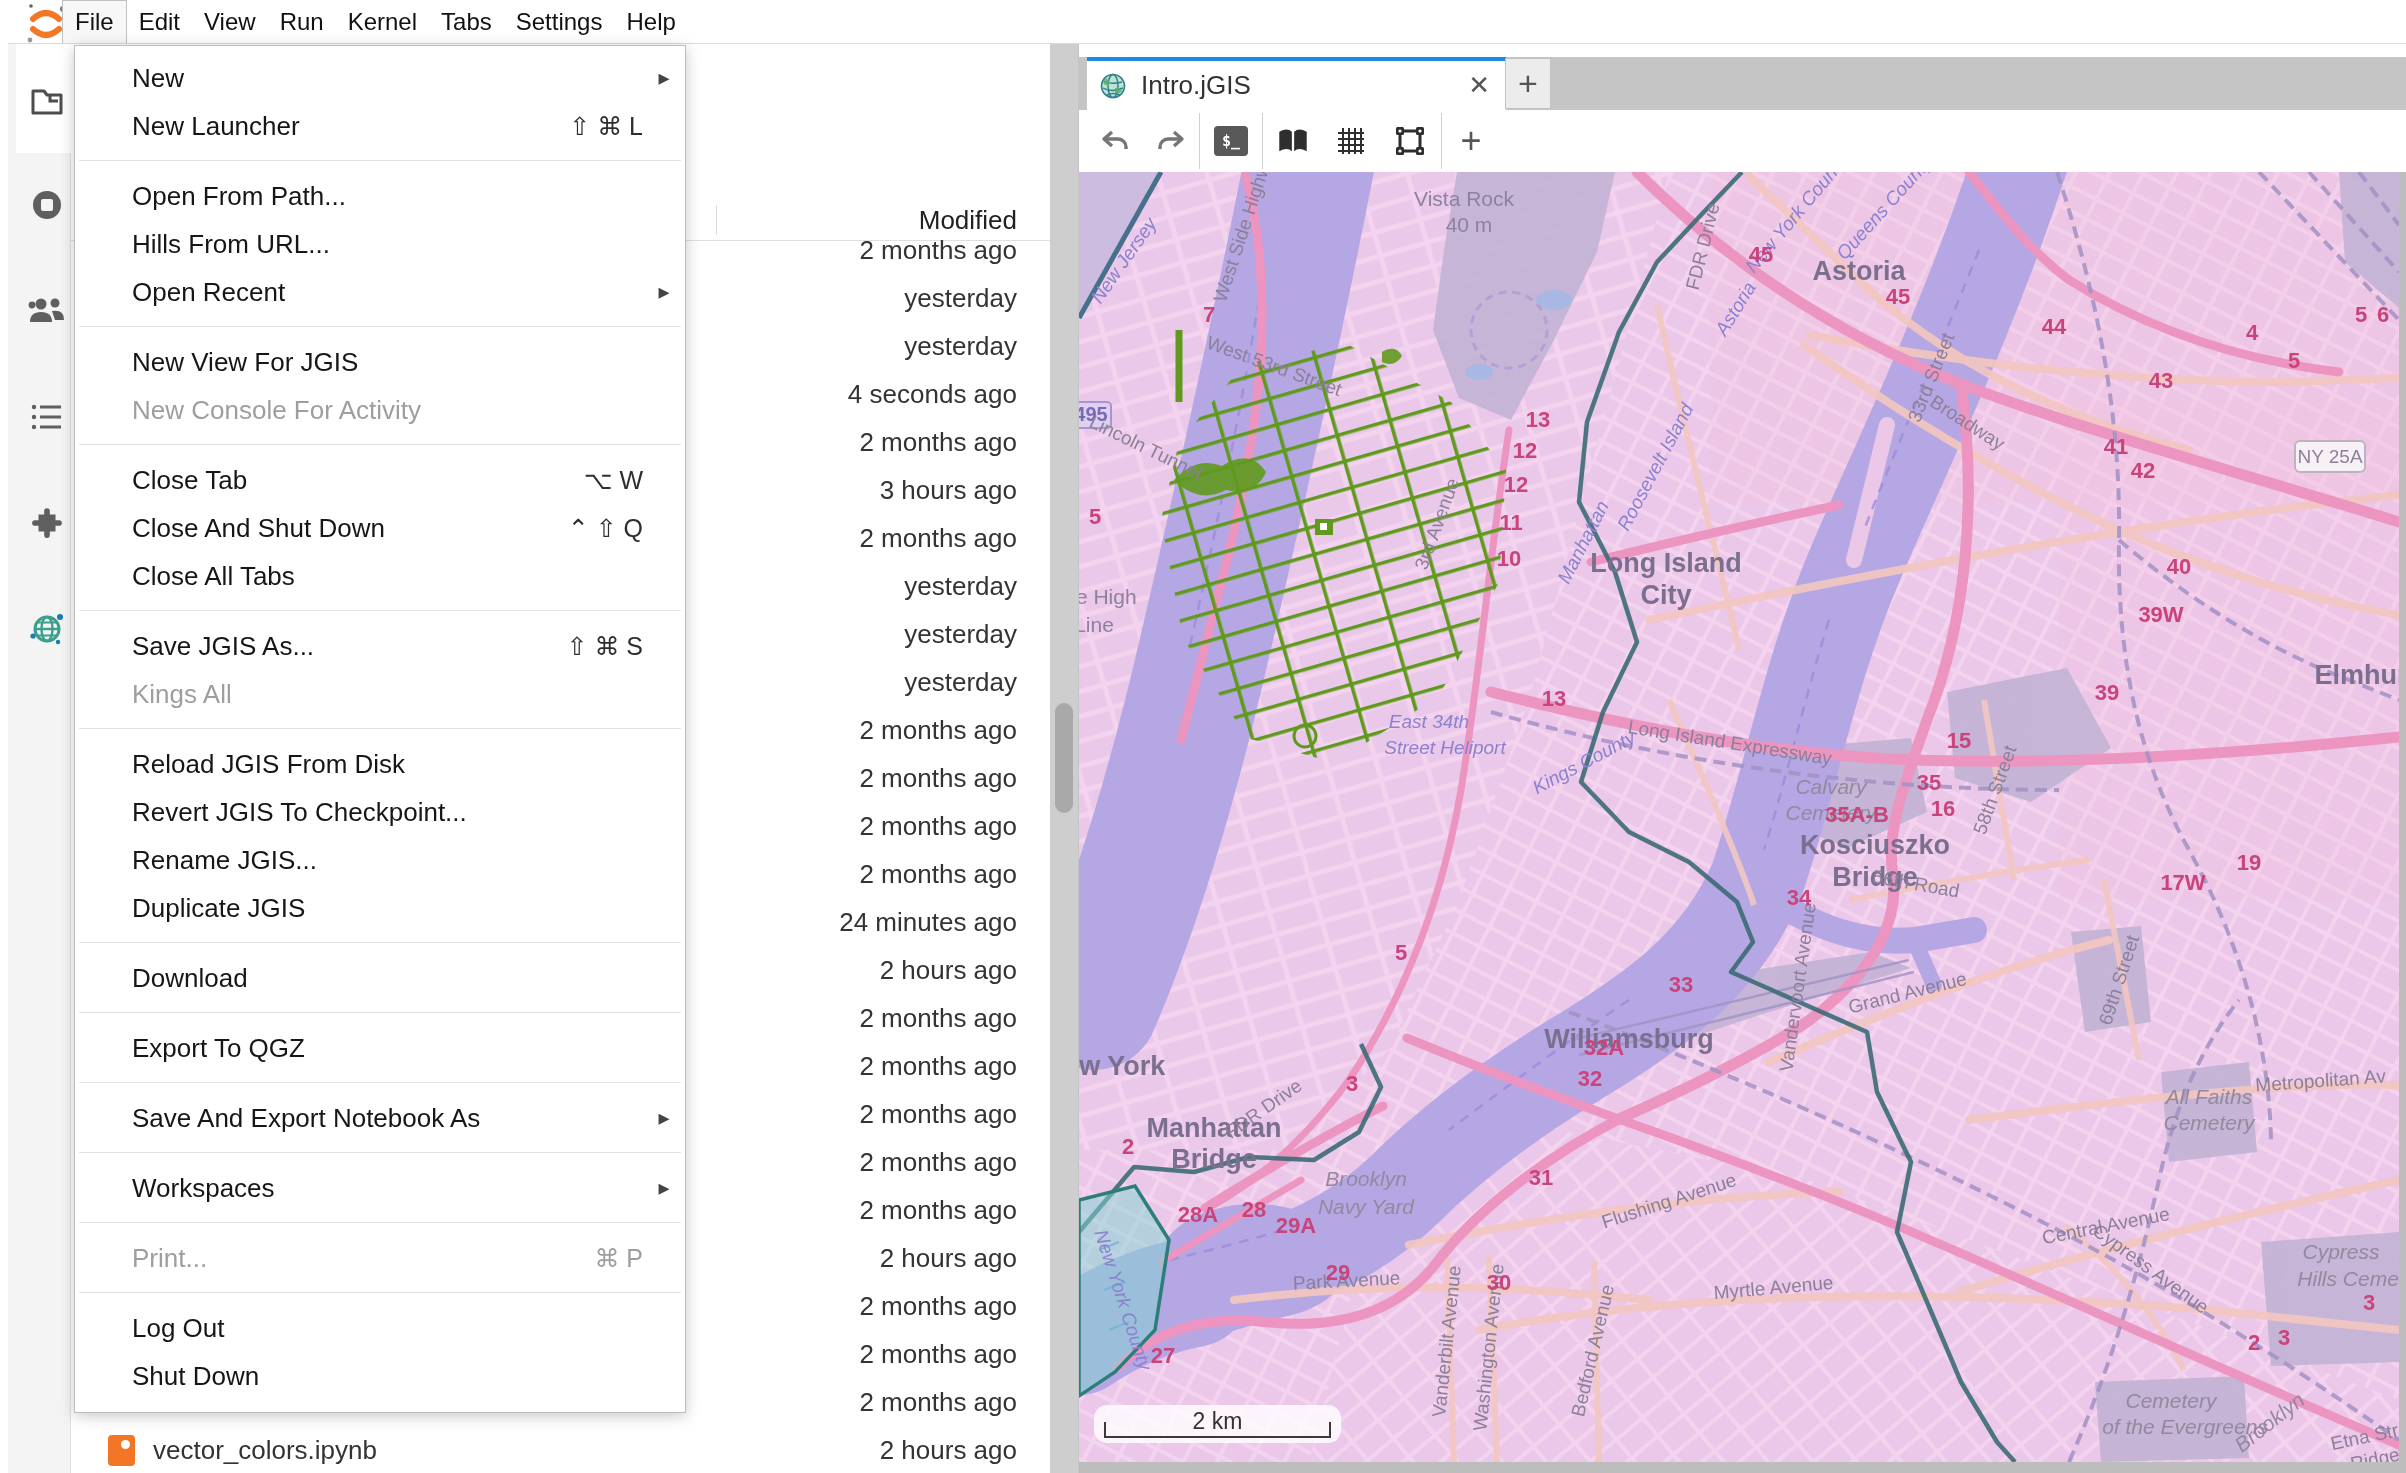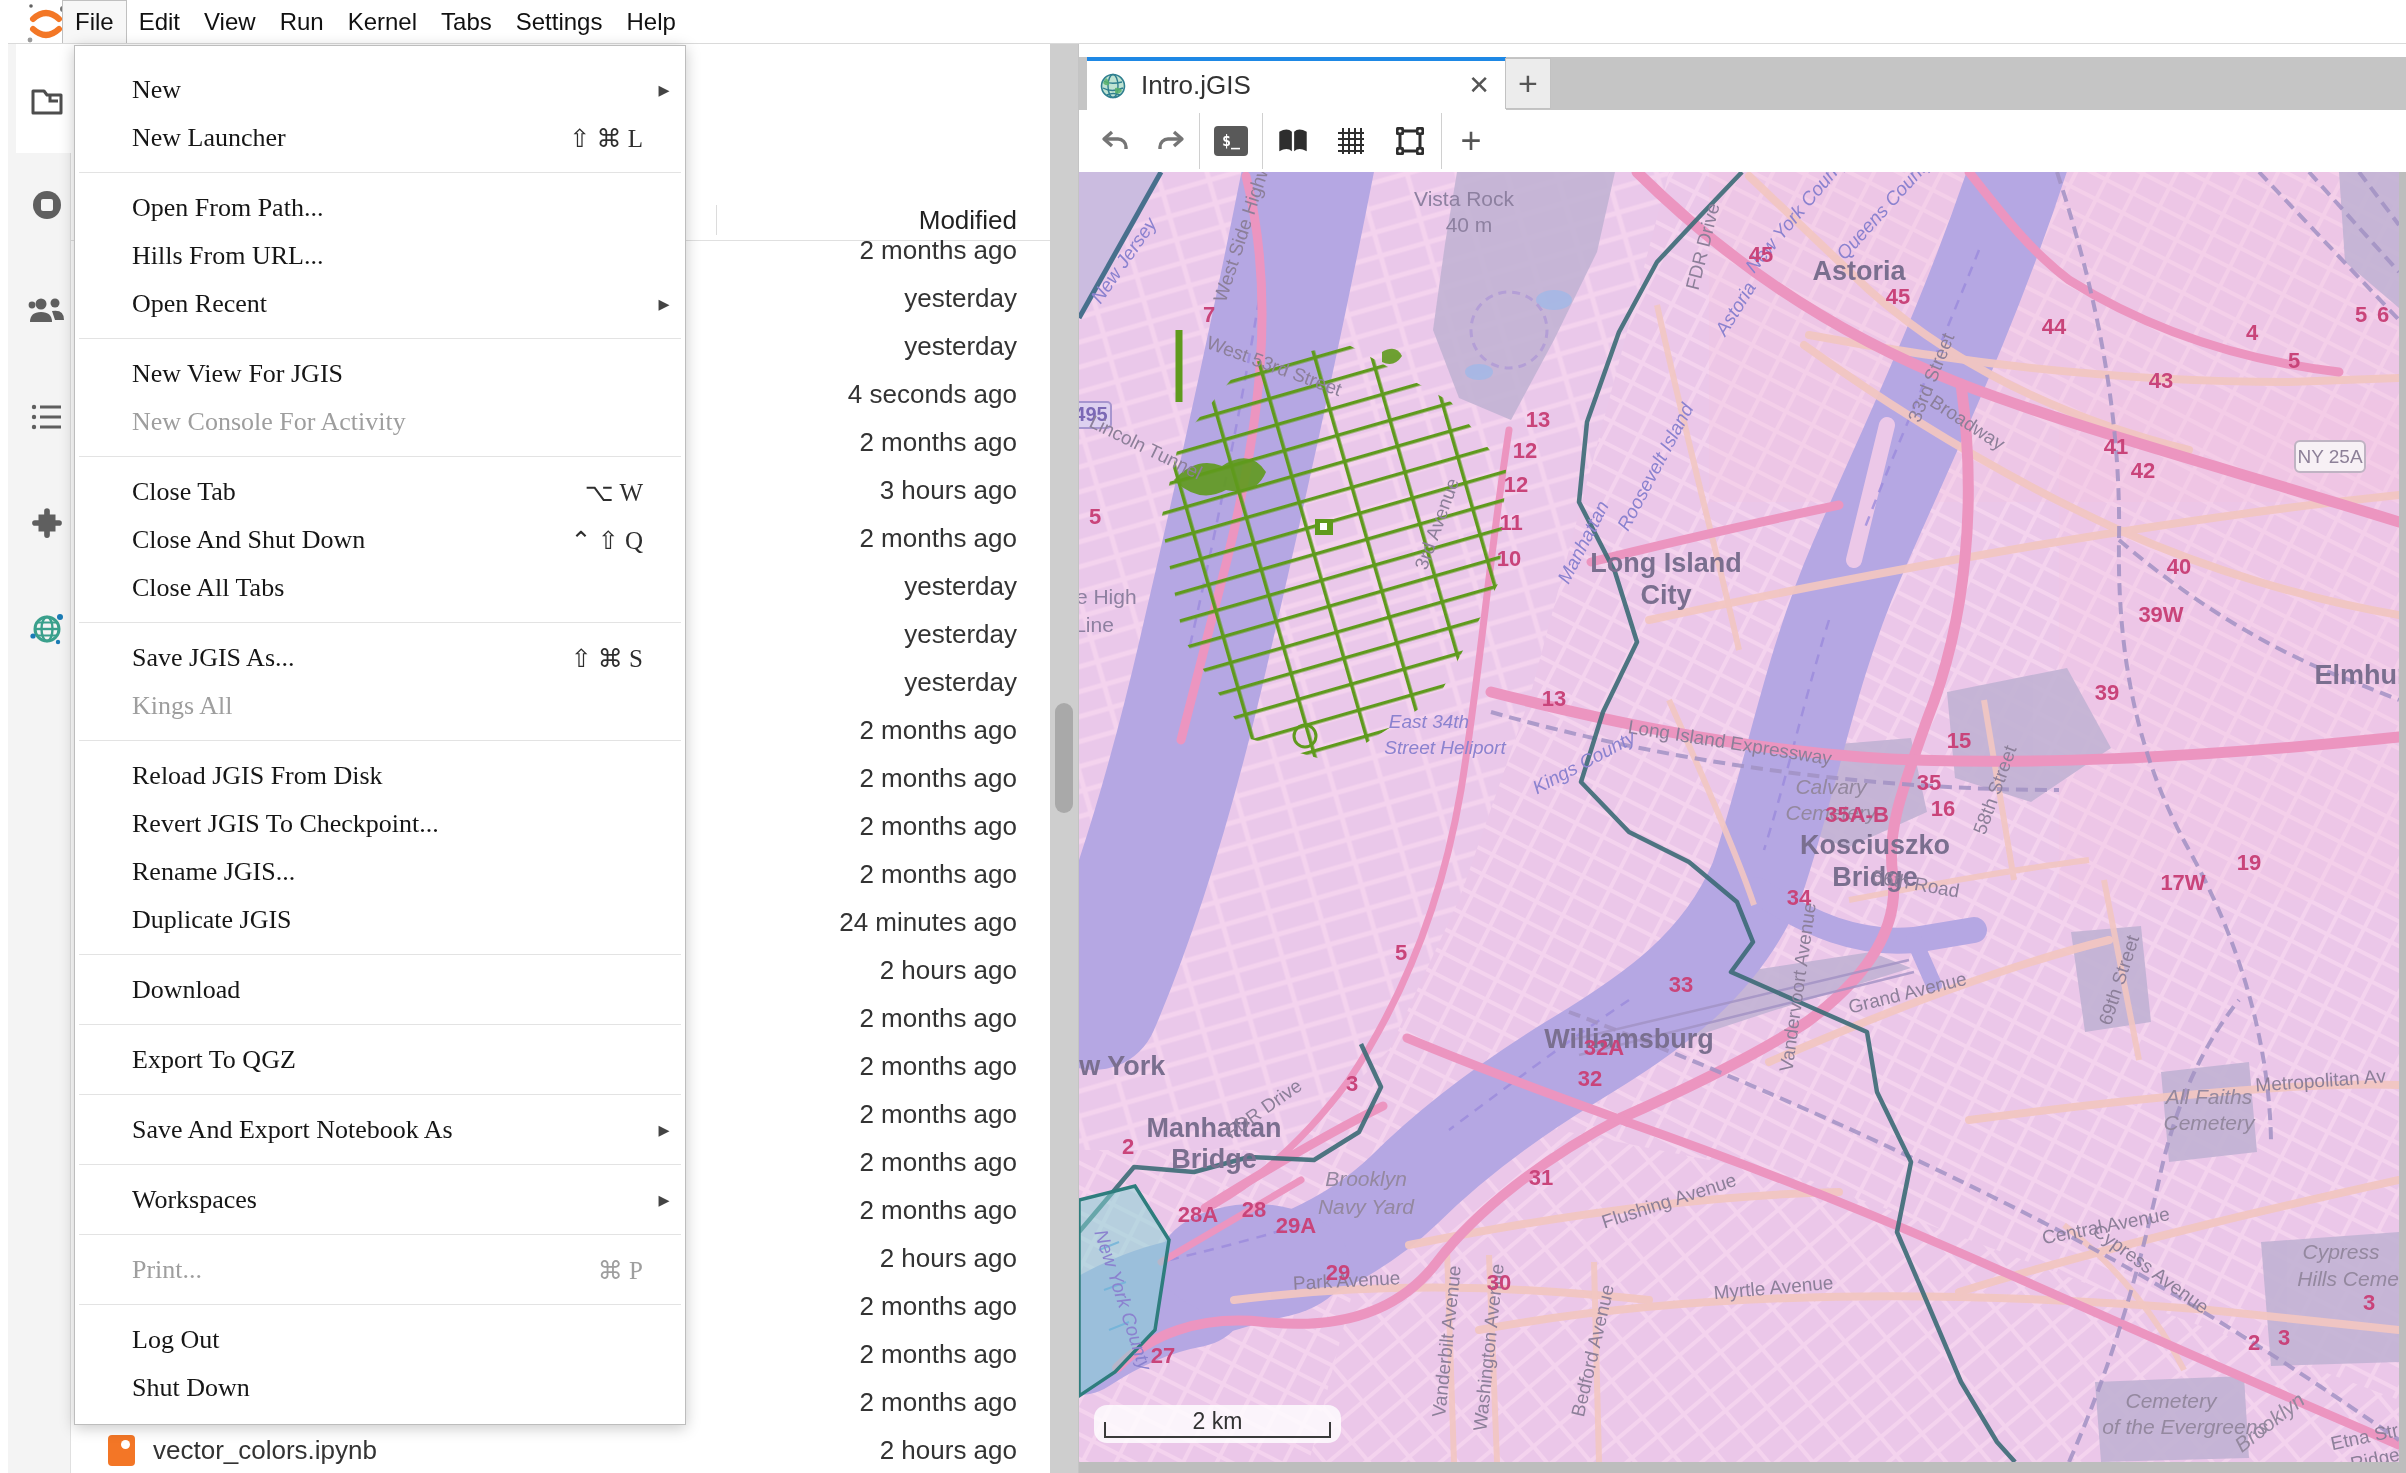--- a/index.html
+++ b/index.html
@@ -28,21 +28,21 @@
   .fb-row{height:48px;line-height:48px;text-align:right;padding-right:33px;font-size:26px;color:#333;}
   .fb-bottomfile{position:absolute;left:0;top:1383px;width:980px;height:48px;display:flex;align-items:center;}
   .nb-icon{width:27px;height:31px;margin-left:38px;margin-right:18px;background:#f37626;border-radius:4px;position:relative;}
   .nb-icon::after{content:"";position:absolute;right:5px;top:5px;width:9px;height:9px;border-radius:50%;background:#fff;}
   .fb-filename{font-size:26px;color:#333;}
   .fb-scrollstrip{left:1042px;top:43px;width:28px;height:1430px;background:#cecece;z-index:2;}
   .fb-thumb{position:absolute;left:5px;top:660px;width:18px;height:110px;background:#a9a9a9;border-radius:9px;}
 
   
   .menu{left:66px;top:45px;width:612px;background:#fff;border:1px solid #bdbdbd;
-        box-shadow:0 3px 14px rgba(0,0,0,.22);z-index:40;padding:20px 0 12px 0;box-sizing:border-box;font-family:Liberation Serif, serif;}
+        box-shadow:0 3px 14px rgba(0,0,0,.22);z-index:40;padding:8px 0 12px 0;box-sizing:border-box;}
   .menu-item{height:48px;display:flex;align-items:center;padding-left:57px;font-size:26px;color:#161616;}
   .menu-item .lbl{white-space:nowrap;}
   .menu-item .shortcut{margin-left:auto;color:#2e2e2e;font-size:25px;}
   .menu-item .arrow{width:42px;text-align:center;color:#444;font-size:22px;margin-left:auto;}
   .menu-item .shortcut + .arrow{margin-left:0;}
   .menu-item.disabled .lbl,.menu-item.disabled .shortcut{color:#9e9e9e;}
   .menu-sep{height:22px;position:relative;}
   .menu-sep::after{content:"";position:absolute;left:4px;right:4px;top:10px;height:1px;background:#e3e3e3;}
 
   

